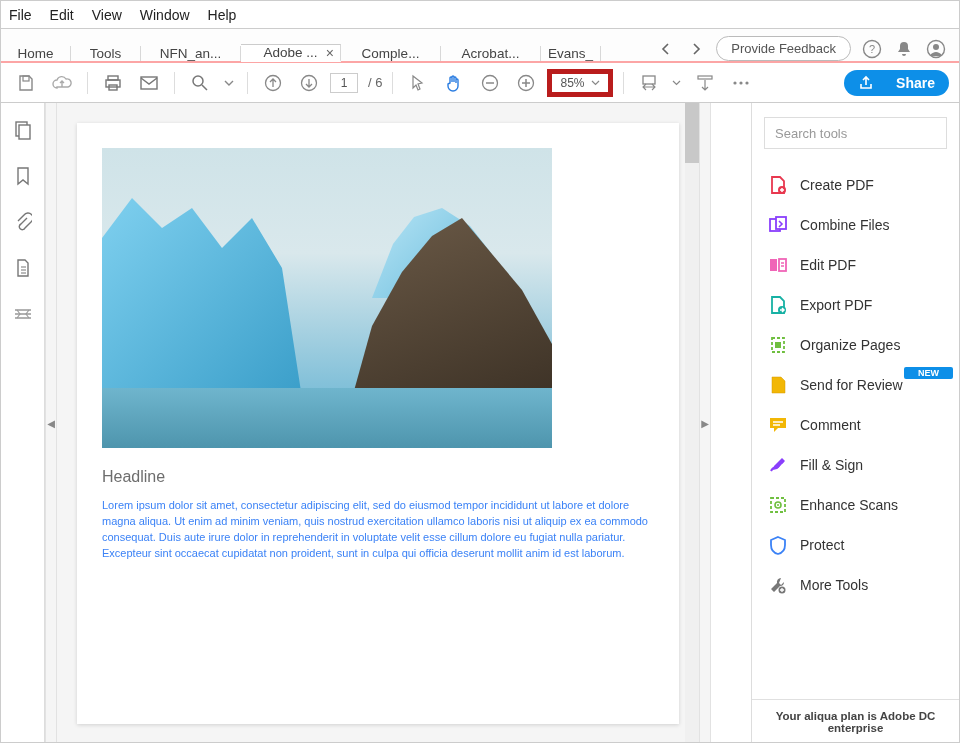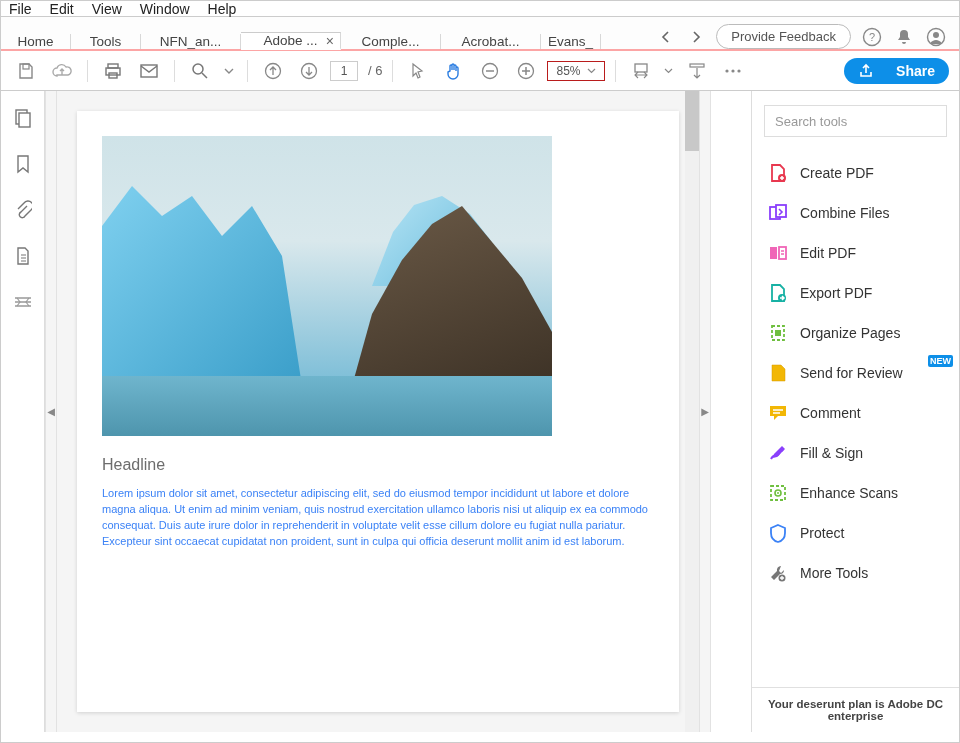--- a/index.html
+++ b/index.html
@@ -1,36 +1,36 @@
 <!DOCTYPE html>
 <html><head>
 <meta charset="utf-8">
 <style>
   * { box-sizing: border-box; margin: 0; padding: 0; font-family: "Segoe UI", Arial, sans-serif; }
   body { width: 960px; height: 743px; background: #fff; overflow: hidden; border:1px solid #ccc;}
   
-  .menubar { height: 16px; border-bottom: 1px solid #ccc; display: flex; align-items: center; padding: 0 8px; gap: 18px; font-size: 14px; color: #222; }
+  .menubar { height: 28px; border-bottom: 1px solid #ccc; display: flex; align-items: center; padding: 0 8px; gap: 18px; font-size: 14px; color: #222; }
   .menubar span { cursor: default; }
   
   .tabbar { height: 34px; background: #fdfdfd; border-bottom: 2px solid #fca5a5; display: flex; align-items: flex-end; font-size: 13.5px; color: #444; position:relative;}
   .tab { width: 100px; display:flex; align-items:center; justify-content:center; border-right: 1px solid #d8d8d8; position:relative; cursor:default;}
   .tab.simple { width: 70px;}
   .tab.active { background: #fff; border-bottom: 2px solid #fff; margin-bottom:-1px; border-top:1px solid #ccc;}
   .tab .close { position:absolute; right:6px; font-size:14px; color:#666;}
   .tabbar-right { margin-left:auto; display:flex; align-items:center; padding-right:12px; gap:10px;}
   .navarrow { width:20px; height:20px; display:flex; align-items:center; justify-content:center; color:#666;}
   .feedback-btn { border:1px solid #bbb; border-radius:14px; padding:4px 14px; font-size:13px; color:#555; background:#fff;}
   .topicon { width:22px; height:22px; display:flex; align-items:center; justify-content:center; color:#888;}
   
   .toolbar { height: 40px; border-bottom:1px solid #ccc; display:flex; align-items:center; padding:0 10px; gap:6px; color:#6a6a6a;}
   .tbtn { width:30px; height:30px; display:flex; align-items:center; justify-content:center; color:#6a6a6a;}
   .tsep { width:1px; height:22px; background:#ddd; margin:0 4px;}
   .page-input { width:28px; height:20px; border:1px solid #ccc; text-align:center; font-size:12px; color:#555;}
   .page-total { font-size:13px; color:#666; margin-left:4px;}
-  .zoom-box { border:1px solid #b91c1c; padding:2px 8px; font-size:12px; color:#555; display:flex; align-items:center; gap:6px;}
+  .zoom-box { border:5px solid #b91c1c; padding:2px 8px; font-size:12px; color:#555; display:flex; align-items:center; gap:6px;}
   .share-btn { margin-left:auto; background:#0d8fe8; color:#fff; border-radius:16px; padding:5px 14px; display:flex; align-items:center; gap:22px; font-size:14px; font-weight:600;}
   
   .main { display:flex; height: calc(743px - 28px - 34px - 40px); }
   .leftrail { width:44px; border-right:1px solid #ddd; display:flex; flex-direction:column; align-items:center; padding-top:16px; gap:24px; color:#777;}
   .lricon { width:22px; height:22px; display:flex; align-items:center; justify-content:center;}
   .page-stage { flex:1; background:#f5f5f5; display:flex; justify-content:center; padding:20px 20px; overflow:hidden; position:relative;}
   .page { width:630px; background:#fff; box-shadow:0 1px 4px rgba(0,0,0,0.15); padding:25px 25px;}
   .page-img { width:450px; height:300px; background:linear-gradient(180deg,#cfe3e8 0%, #d9e8ec 35%, #5aaed0 100%); position:relative; overflow:hidden;}
   .iceberg-left { position:absolute; bottom:50px; left:0; width:200px; height:200px; background:linear-gradient(135deg,#7fd0ef,#3a9ec9); clip-path: polygon(0 100%, 0 20%, 15% 0, 30% 15%, 45% 5%, 60% 25%, 75% 10%, 90% 35%, 100% 100%);}
   .rock-right { position:absolute; bottom:50px; right:0; width:200px; height:180px; background:linear-gradient(160deg,#6b5a47,#3d3226); clip-path: polygon(0 100%, 10% 60%, 25% 30%, 40% 10%, 55% 0, 70% 20%, 85% 40%, 100% 70%, 100% 100%);}
@@ -38,21 +38,21 @@
   .water { position:absolute; bottom:0; left:0; right:0; height:60px; background:linear-gradient(180deg,#6fb5cd,#4e95ad);}
   .headline { font-size:16px; color:#6d6d6d; margin-top:20px; font-weight:400;}
   .body-text { font-size:11px; color:#3b82f6; margin-top:12px; line-height:1.45;}
   .collapse-handle { width:12px; background:#f5f5f5; border-left:1px solid #e2e2e2; border-right:1px solid #e2e2e2; display:flex; align-items:center; justify-content:center; color:#888; font-size:10px;}
   
   .rightpanel { width:208px; border-left:1px solid #ddd; display:flex; flex-direction:column; background:#fff;margin-left:40px;}
   .search-tools { margin:14px 12px 12px; border:1px solid #ddd; height:32px; padding:0 10px; font-size:13px; color:#999; display:flex; align-items:center;}
   .tool-list { flex:1; display:flex; flex-direction:column; padding:4px 0;}
   .tool-item { display:flex; align-items:center; gap:12px; padding:10px 16px; font-size:14px; color:#333; position:relative; cursor:default;}
   .tool-icon { width:20px; height:20px; display:flex; align-items:center; justify-content:center;}
-  .new-badge { position:absolute; right:6px; top:2px; background:#0d8fe8; color:#fff; font-size:9px; font-weight:600; padding:1px 2px; border-radius:2px;}
+  .new-badge { position:absolute; right:6px; top:2px; background:#0d8fe8; color:#fff; font-size:9px; font-weight:600; padding:1px 14px; border-radius:2px;}
   .plan-footer { border-top:1px solid #e0e0e0; padding:10px 8px; font-size:11.5px; font-weight:600; color:#444; text-align:center;}
   .scrollbar-v { position:absolute; right:0; top:0; bottom:0; width:14px; background:#f0f0f0;}
   .scrollbar-thumb { position:absolute; top:0; width:14px; height:60px; background:#c8c8c8;}
   svg { display:block; }
 </style>
 </head>
 <body>
 
 <div class="menubar">
   <span>File</span>
@@ -393,15 +393,15 @@
         <span class="tool-icon">
             <svg width="20" height="20" viewBox="0 0 20 20">
               <path d="M13 3a4 4 0 00-4 5L3 14l3 3 6-6a4 4 0 004-4l-3 3-2-2z" fill="#777"></path>
               <circle cx="14" cy="15" r="3.5" fill="#777"></circle>
               <path d="M14 13v4M12 15h4" stroke="#fff" stroke-width="1.3"></path>
             </svg>
           </span>
         <span>More Tools</span>
       </div>
     </div>
-    <div class="plan-footer">Your deserunt plan is Adobe DC enterprise</div>
+    <div class="plan-footer">Your aliqua plan is Adobe DC enterprise</div>
   </div>
 </div>
 
 </body></html>

